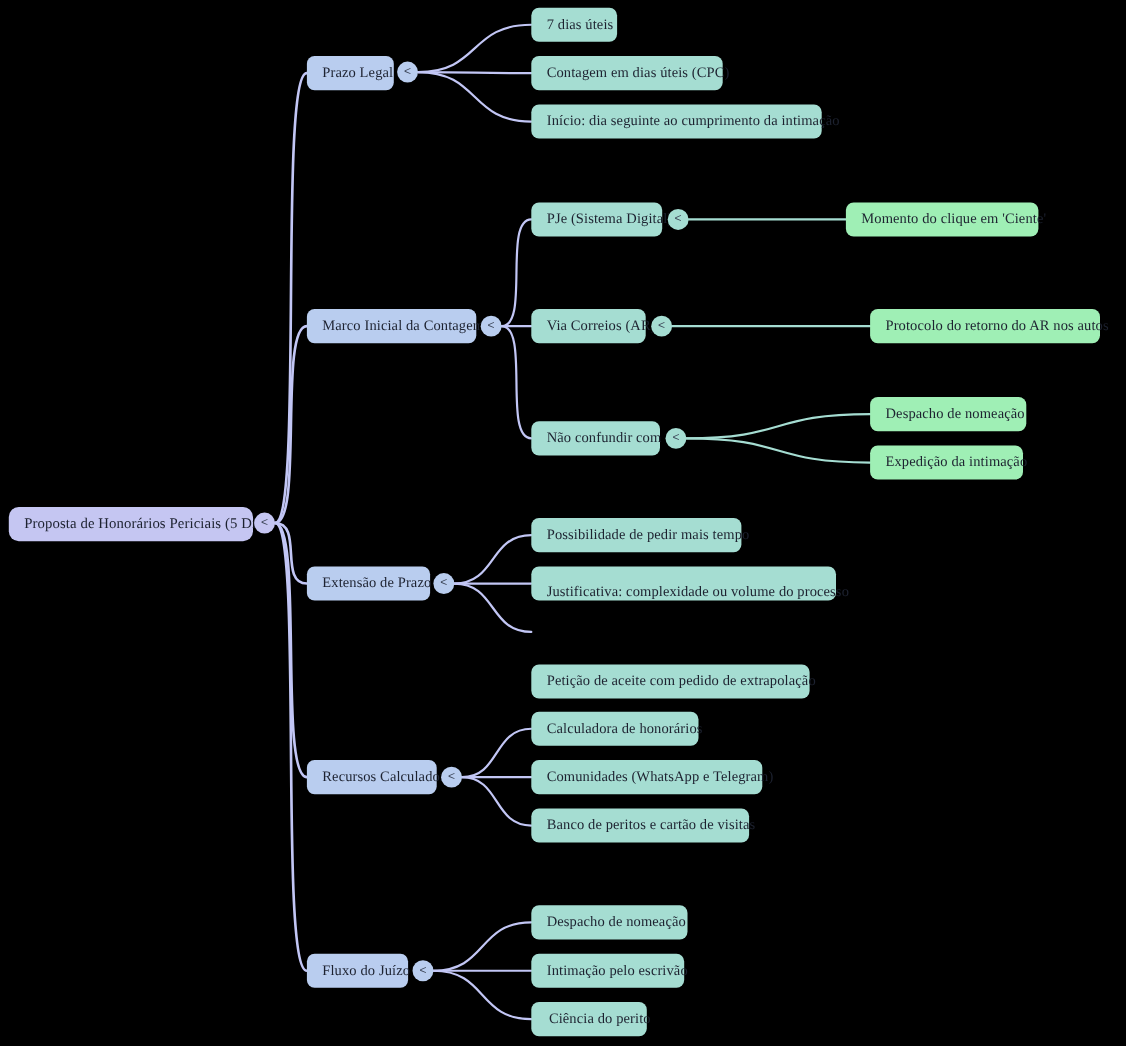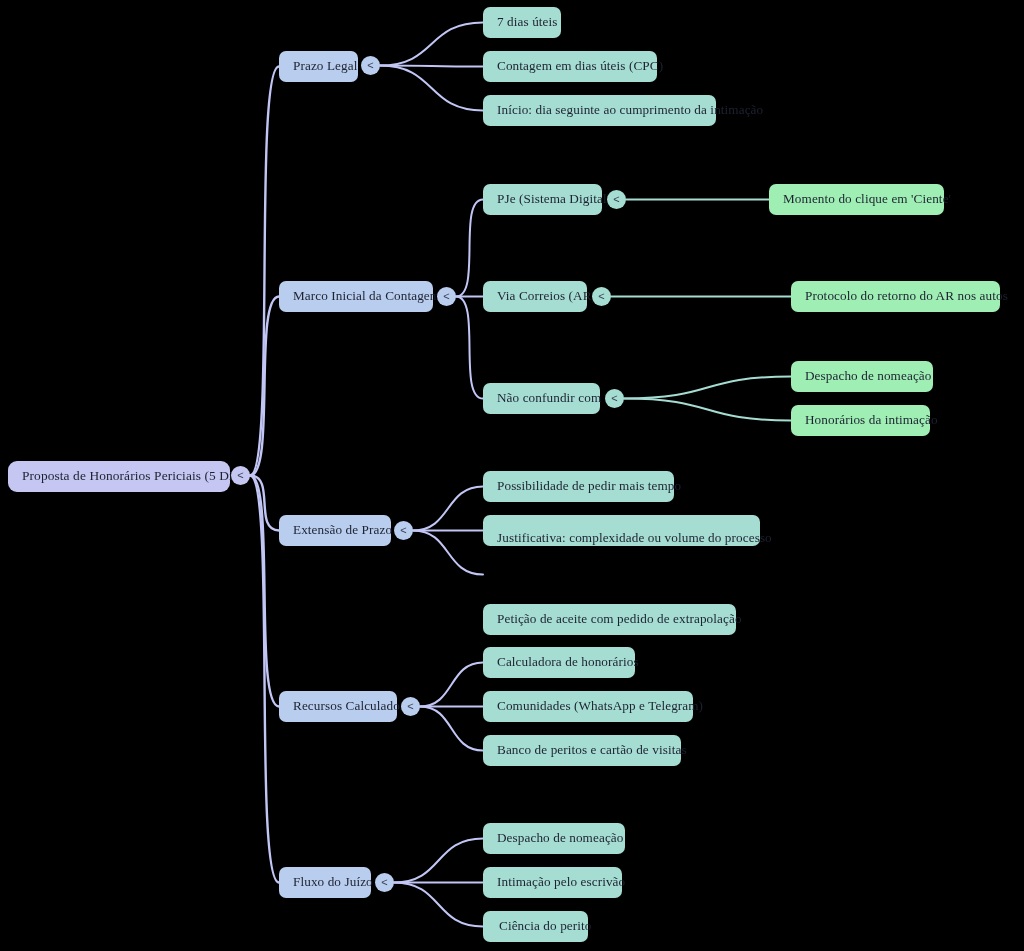--- a/index.html
+++ b/index.html
@@ -61,21 +61,21 @@
       <div class="node lvl1" style="left: 279px; top: 51px; width: 79px; height: 31px;">
         <span>Prazo Legal</span>
       </div>
       <div class="marker m-lvl1" style="left: 361px; top: 56px;">&lt;</div>
       <div class="node lvl2" style="left: 483px; top: 7px; width: 78px; height: 31px;">
         <span>7 dias úteis</span>
       </div>
       <div class="node lvl2" style="left: 483px; top: 51px; width: 174px; height: 31px;">
         <span>Contagem em dias úteis (CPC)</span>
       </div>
-      <div class="node lvl2" style="left: 483px; top: 95px; width: 233px; height: 31px;">
+      <div class="node lvl2" style="left: 483px; top: 95px; width: 264px; height: 31px;">
         <span>Início: dia seguinte ao cumprimento da intimação</span>
       </div>
       <div class="node lvl1" style="left: 279px; top: 281px; width: 154px; height: 31px;">
         <span>Marco Inicial da Contagem</span>
       </div>
       <div class="marker m-lvl1" style="left: 437px; top: 287px;">&lt;</div>
       <div class="node lvl2" style="left: 483px; top: 184px; width: 119px; height: 31px;">
         <span>PJe (Sistema Digital)</span>
       </div>
       <div class="marker m-lvl2" style="left: 607px; top: 190px;">&lt;</div>
@@ -90,21 +90,21 @@
         <span>Protocolo do retorno do AR nos autos</span>
       </div>
       <div class="node lvl2" style="left: 483px; top: 383px; width: 117px; height: 31px;">
         <span>Não confundir com</span>
       </div>
       <div class="marker m-lvl2" style="left: 605px; top: 389px;">&lt;</div>
       <div class="node lvl3" style="left: 791px; top: 361px; width: 142px; height: 31px;">
         <span>Despacho de nomeação</span>
       </div>
       <div class="node lvl3" style="left: 791px; top: 405px; width: 139px; height: 31px;">
-        <span>Honorários da intimação</span>
+        <span>Expedição da intimação</span>
       </div>
       <div class="node lvl1" style="left: 279px; top: 515px; width: 112px; height: 31px;">
         <span>Extensão de Prazo</span>
       </div>
       <div class="marker m-lvl1" style="left: 394px; top: 521px;">&lt;</div>
       <div class="node lvl2" style="left: 483px; top: 471px; width: 191px; height: 31px;">
         <span>Possibilidade de pedir mais tempo</span>
       </div>
       <div class="node lvl2" style="left: 483px; top: 515px; width: 277px; height: 31px; align-items: flex-end;">
         <span>Justificativa: complexidade ou volume do processo</span>

